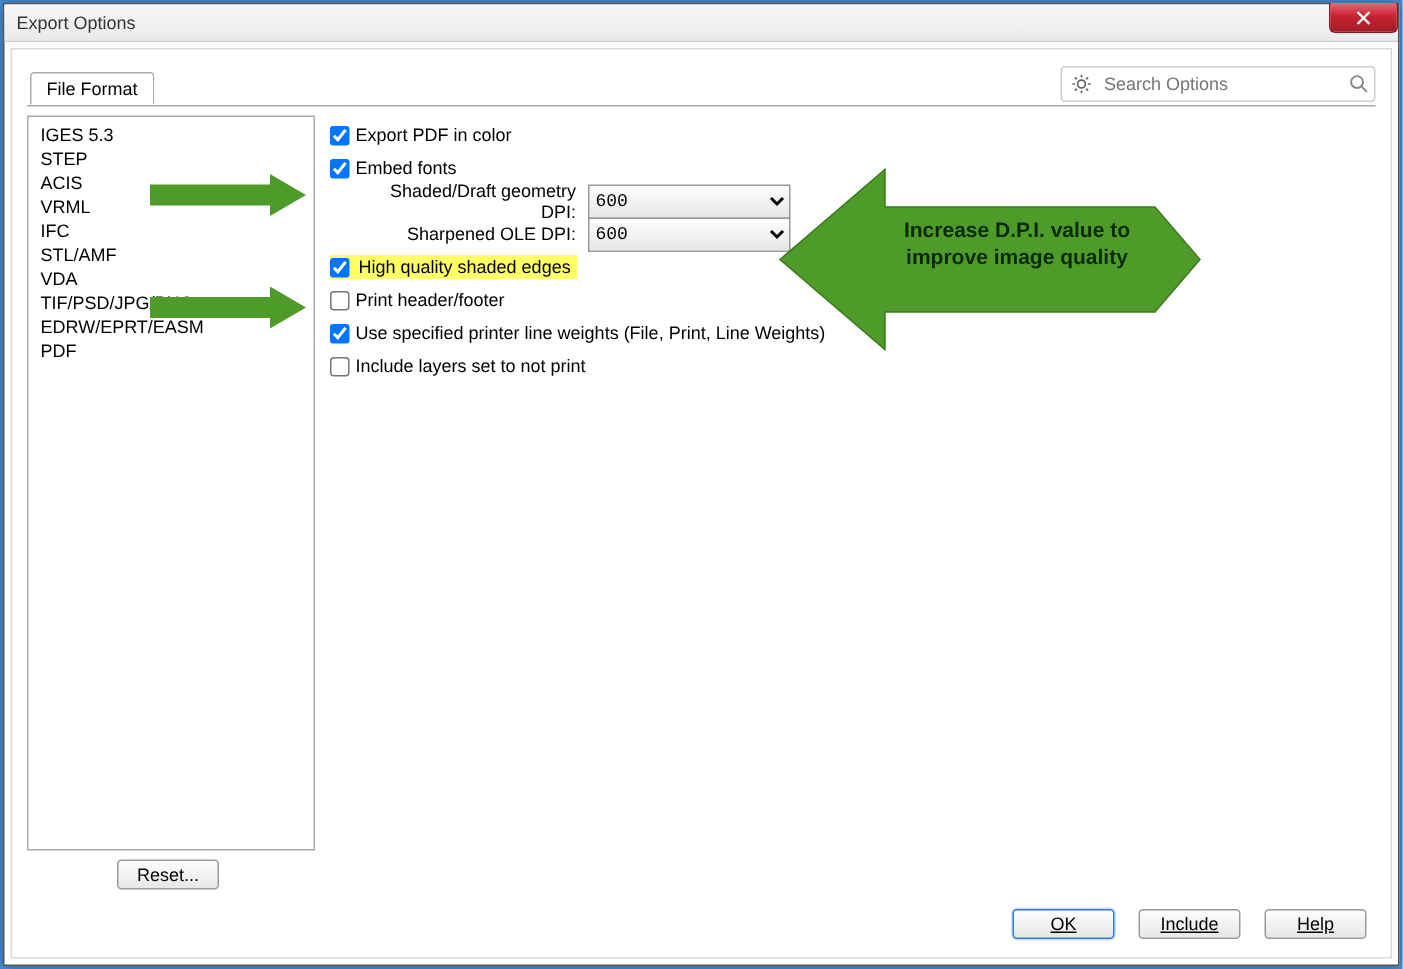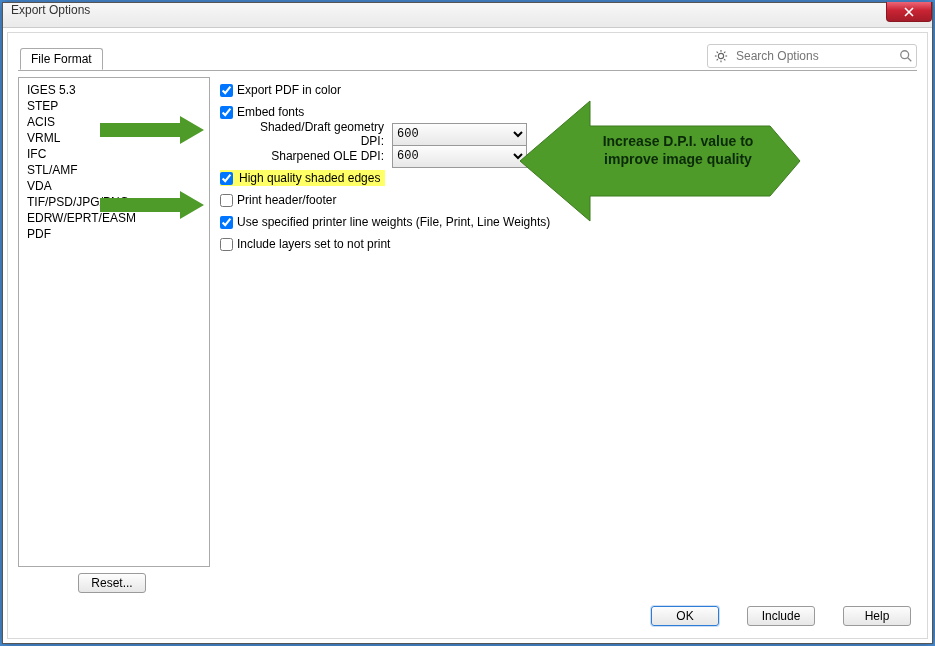--- a/index.html
+++ b/index.html
@@ -17,21 +17,21 @@
     left:2px; top:2px; right:2px; bottom:2px;
     border:1px solid #555;
     background:#fff;
     display:flex; flex-direction:column;
     box-shadow: 0 0 10px rgba(0,0,0,0.4);
   }
   .titlebar {
     height:26px;
     background: linear-gradient(#f7f7f7,#eaeaea);
     border-bottom:1px solid #ccc;
-    display:flex; align-items:flex-start;
+    display:flex; align-items:center;
     padding:0 0 0 8px;
     position:relative;
   }
   .titlebar .title { color:#333; font-size:12px; }
   .close-btn {
     position:absolute; right:0; top:-1px;
     width:46px; height:20px;
     background: linear-gradient(#e67, #c82333 45%, #a51b28);
     border:1px solid #8a1722;
     border-top:none;
@@ -144,21 +144,21 @@
     padding:0 10px;
     cursor:default;
   }
   .winbtn.default {
     border:1px solid #2e7cd6;
     box-shadow: 0 0 0 1px rgba(46,124,214,0.25);
   }
   .footer {
     border-top:1px solid transparent;
     padding:12px 6px 2px 0;
-    display:flex; justify-content:flex-end; gap:28px;
+    display:flex; justify-content:flex-end; gap:16px;text-decoration:underline;
   }
   
   .ann-arrow {
     position:absolute;
     height:26px;
     display:flex; align-items:center;
     pointer-events:none;
   }
   .ann-arrow .shaft {
     height:14px; background:#4f9b29;
@@ -310,21 +310,21 @@
 
         <div class="ann-arrow" style="left:-110px; top:40px;">
           <div class="shaft" style="width:80px;"></div>
             <div class="head"></div>
         </div>
         <div class="ann-arrow" style="left:-110px; top:115px;">
           <div class="shaft" style="width:80px;"></div>
             <div class="head"></div>
         </div>
 
-        <div class="callout" style="left:310px; top:14px; width:300px; height:140px;">
+        <div class="callout" style="left:310px; top:26px; width:300px; height:140px;">
           <svg width="300" height="140" viewBox="0 0 300 140">
             <polygon points="0,70 70,10 70,35 250,35 280,70 250,105 70,105 70,130" fill="#4f9b29" stroke="#3c7a1e" stroke-width="1"></polygon>
           </svg>
           <div class="callout-text" style="left:78px; top:42px;">Increase D.P.I. value to improve image quality</div>
         </div>
 
       </div>
     </div>
 
     <div class="footer">

